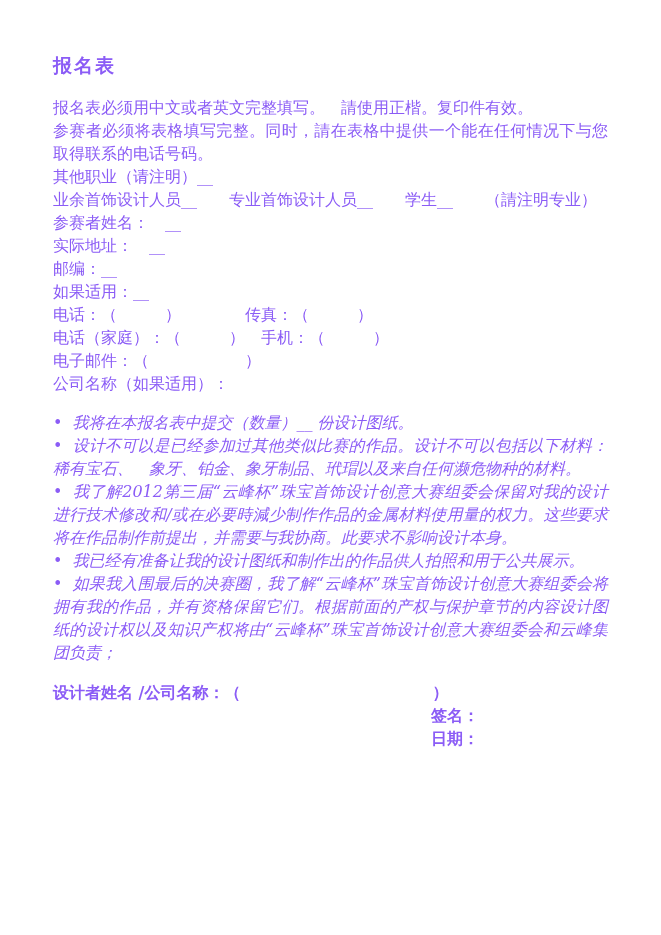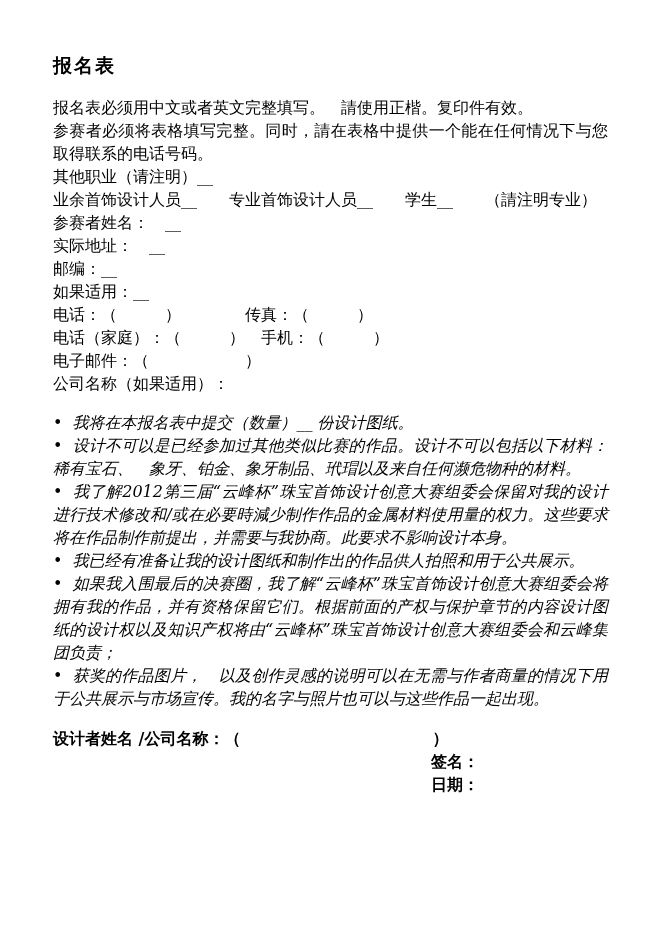--- a/index.html
+++ b/index.html
@@ -5,21 +5,21 @@
   html, body {
     margin: 0;
     padding: 0;
     background: #ffffff;
   }
   .page {
     position: relative;
     width: 661px;
     height: 920px;
     background: #ffffff;
-    color: #000000;
+    color: #8b5cf6;
     font-family: "DejaVu Serif", serif;
     overflow: hidden;
     box-sizing: border-box;
   }
   .content {
     padding: 0 53px;
   }
   .doc-title {
     font-family: "DejaVu Sans", sans-serif;
     font-weight: bold;
@@ -83,21 +83,20 @@
       <p class="line">电话（家庭）：（　　　）　手机：（　　　）</p>
       <p class="line">电子邮件：（　　　　　　）</p>
       <p class="line">公司名称（如果适用）：</p>
 
       <div class="bullets">
         <p class="line"><span class="bullet-glyph">•</span><span>我将在本报名表中提交（数量）__ 份设计图纸。</span></p>
         <p class="line"><span class="bullet-glyph">•</span><span>设计不可以是已经参加过其他类似比赛的作品。设计不可以包括以下材料：　稀有宝石、　象牙、铂金、象牙制品、玳瑁以及来自任何濒危物种的材料。</span></p>
         <p class="line"><span class="bullet-glyph">•</span><span>我了解2012第三届“云峰杯”珠宝首饰设计创意大赛组委会保留对我的设计进行技术修改和/或在必要時減少制作作品的金属材料使用量的权力。这些要求将在作品制作前提出，并需要与我协商。此要求不影响设计本身。</span></p>
         <p class="line"><span class="bullet-glyph">•</span><span>我已经有准备让我的设计图纸和制作出的作品供人拍照和用于公共展示。</span></p>
         <p class="line"><span class="bullet-glyph">•</span><span>如果我入围最后的决赛圈，我了解“云峰杯”珠宝首饰设计创意大赛组委会将拥有我的作品，并有资格保留它们。根据前面的产权与保护章节的内容设计图纸的设计权以及知识产权将由“云峰杯”珠宝首饰设计创意大赛组委会和云峰集团负责；</span></p>
-        <p class="line"><span class="bullet-glyph">•</span><span>获奖的作品图片，　以及创作灵感的说明可以在无需与作者商量的情况下用于公共展示与市场宣传。我的名字与照片也可以与这些作品一起出现。</span></p>
       </div>
 
       <div class="sig-block">
         <p class="line">设计者姓名 /公司名称：（　　　　　　　　　　　　）</p>
         <p class="line sig-row">
           <span>签名：</span>
           <span class="date-label">日期：</span>
         </p>
       </div>
 

